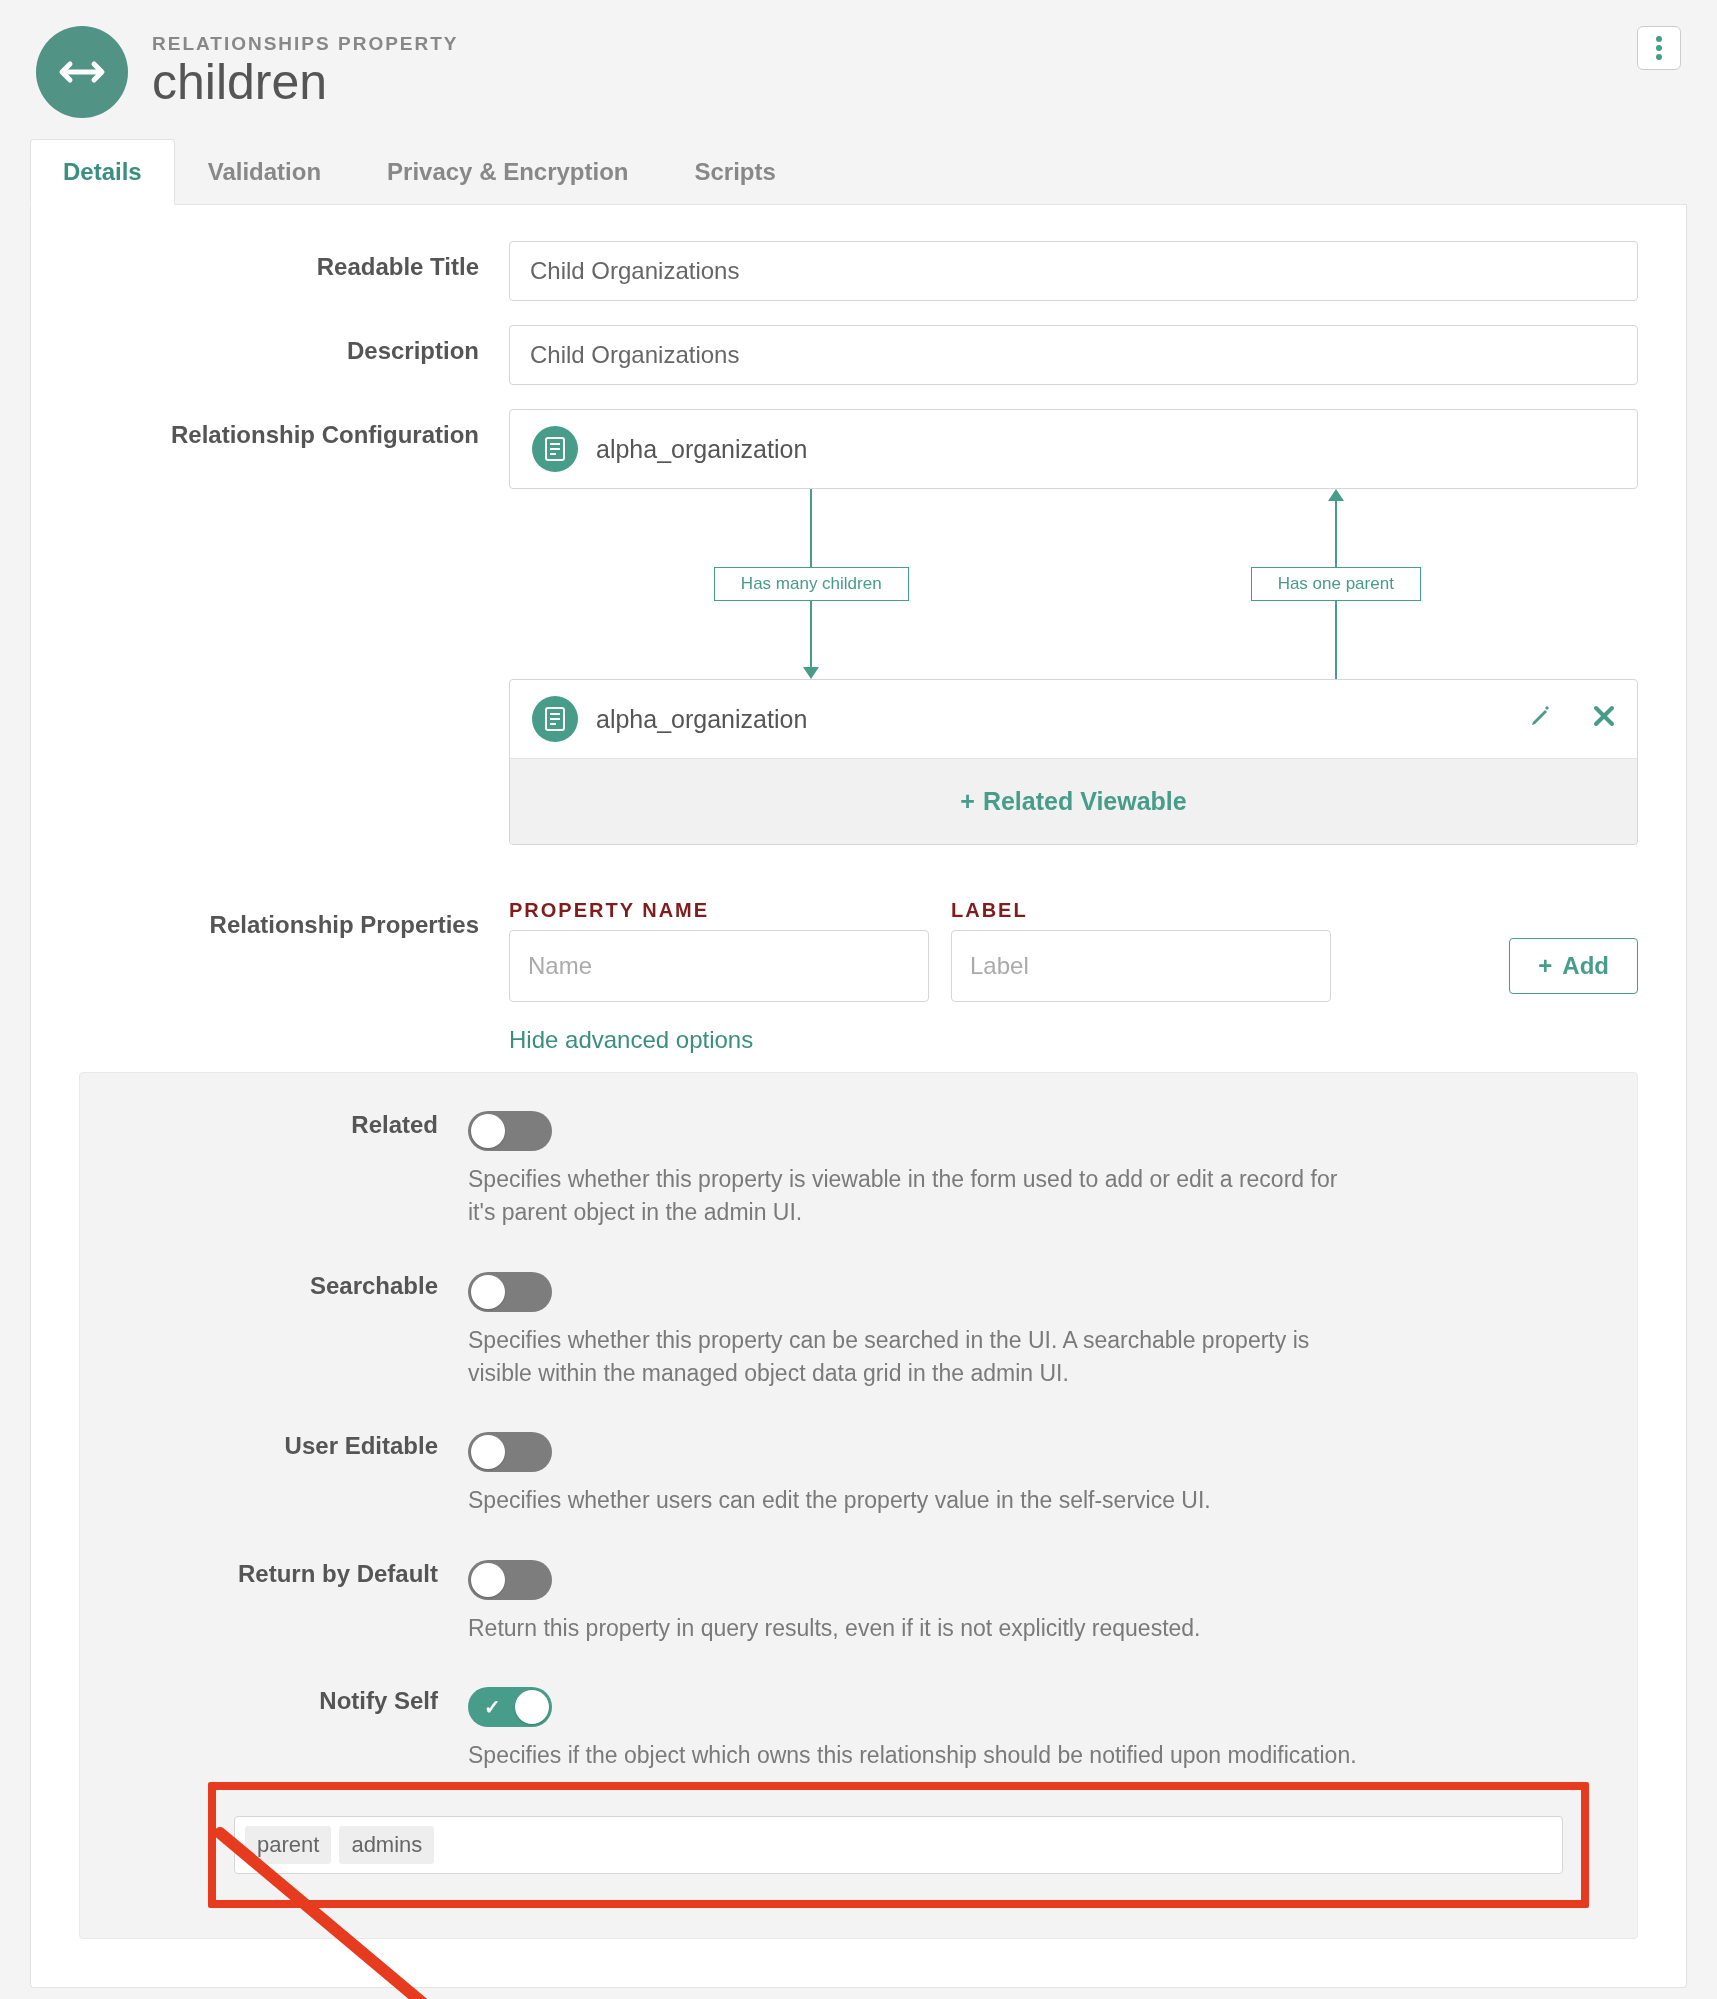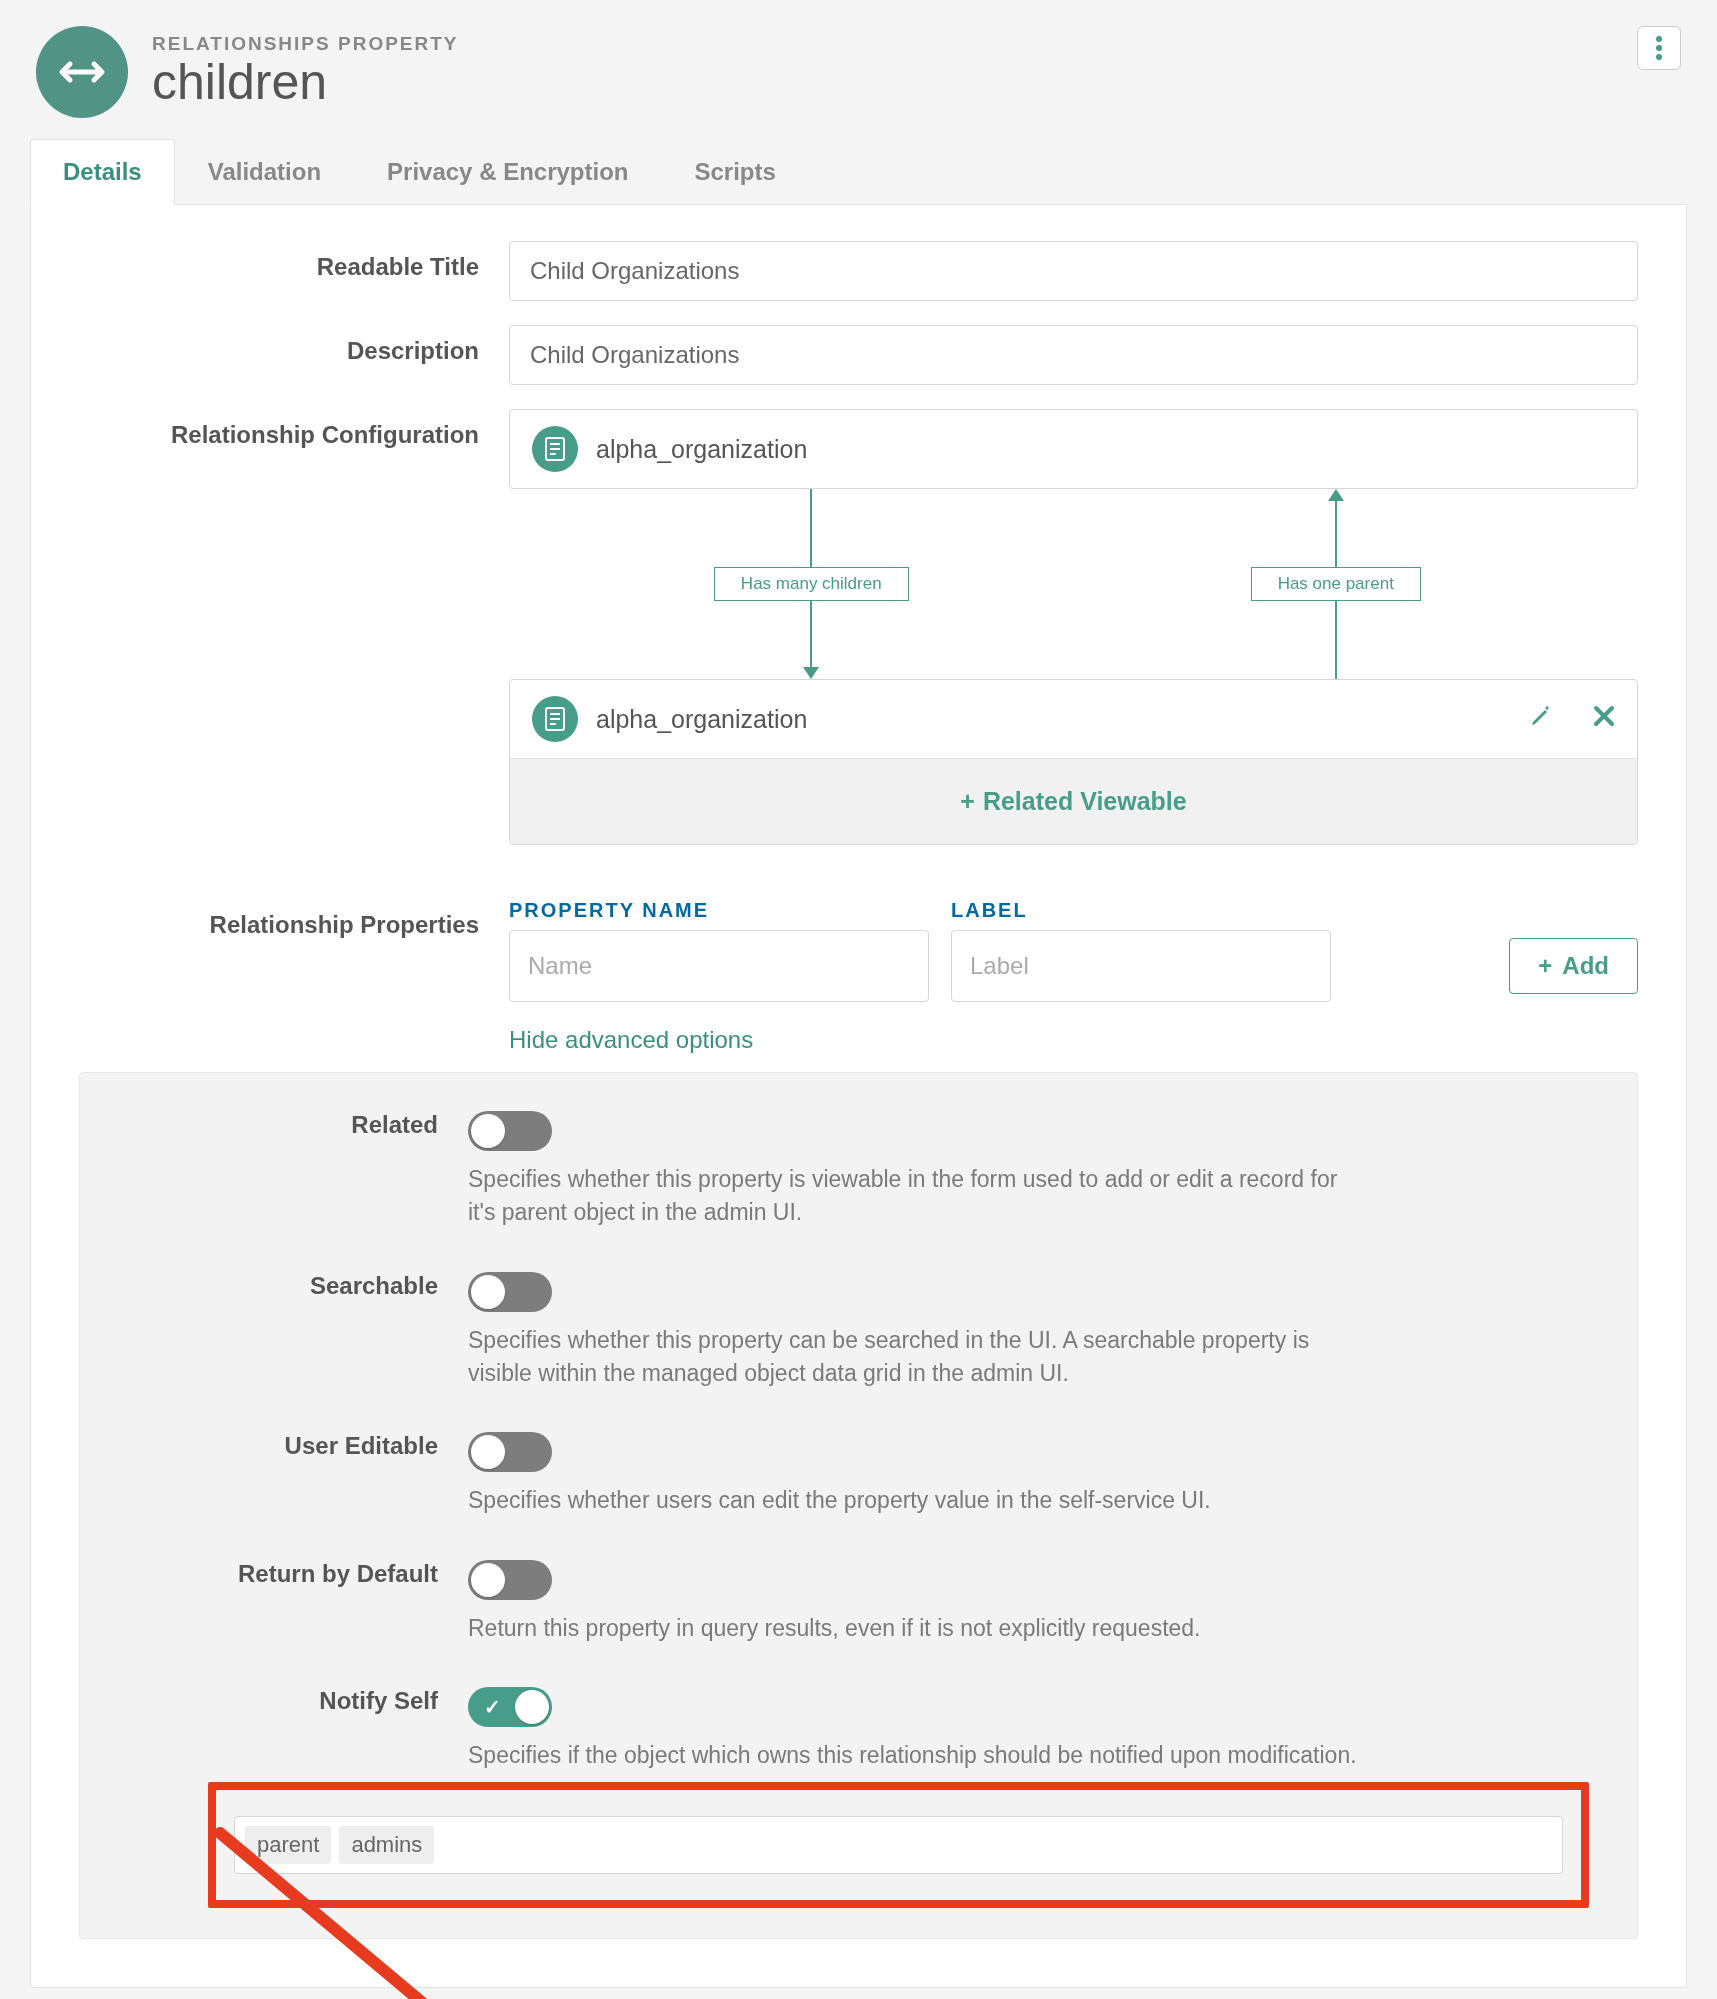--- a/index.html
+++ b/index.html
@@ -160,21 +160,21 @@
   .add-resource {
     background:#f1f1f1; padding:28px; text-align:center;
     color:#479c8a; font-size:25px; font-weight:600;
     border-top: 1px solid #e3e3e3;
     border-radius: 0 0 4px 4px;
   }
   .add-plus { font-weight:700; margin-right:8px;}
   
   .props-headers { display:flex; gap:22px; margin-bottom:8px; }
   .props-headers .col-h {
-    font-size:20px; font-weight:700; letter-spacing:2px; color:#0369a1;
+    font-size:20px; font-weight:700; letter-spacing:2px; color:#7f1d1d;
   }
   .props-row { display:flex; gap:22px; align-items:center;}
   .small-input {
     height:72px; border:1px solid #d6d6d6; border-radius:4px; padding:0 18px; font-size:24px; color:#888; background:#fff;
   }
   .add-btn {
     height:56px; border:1px solid #479c8a; border-radius:4px; background:#fff;
     color:#479c8a; font-size:24px; font-weight:600; padding:0 28px;
     display:flex; align-items:center; gap:10px;
   }

